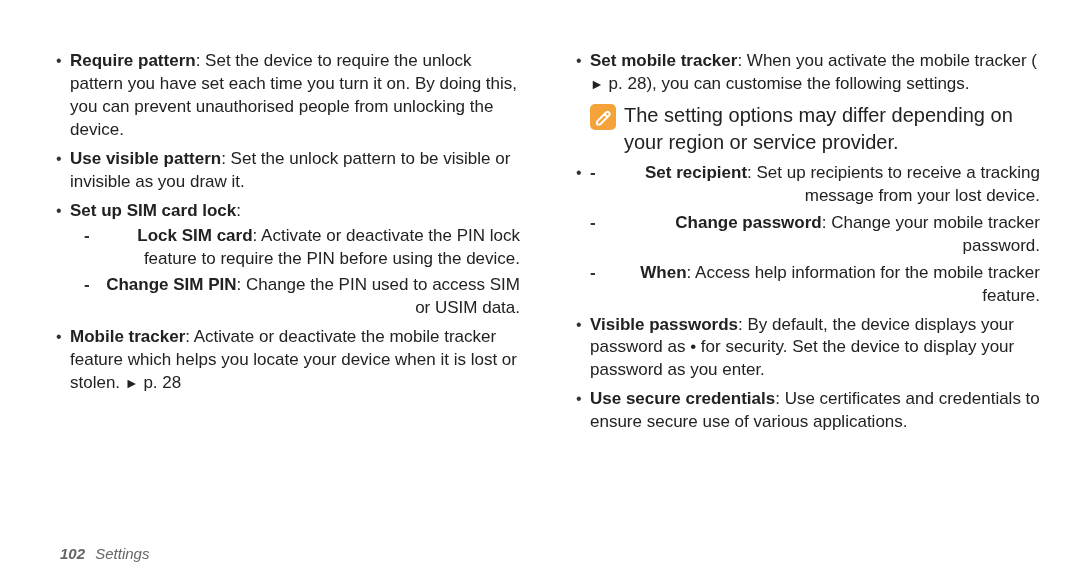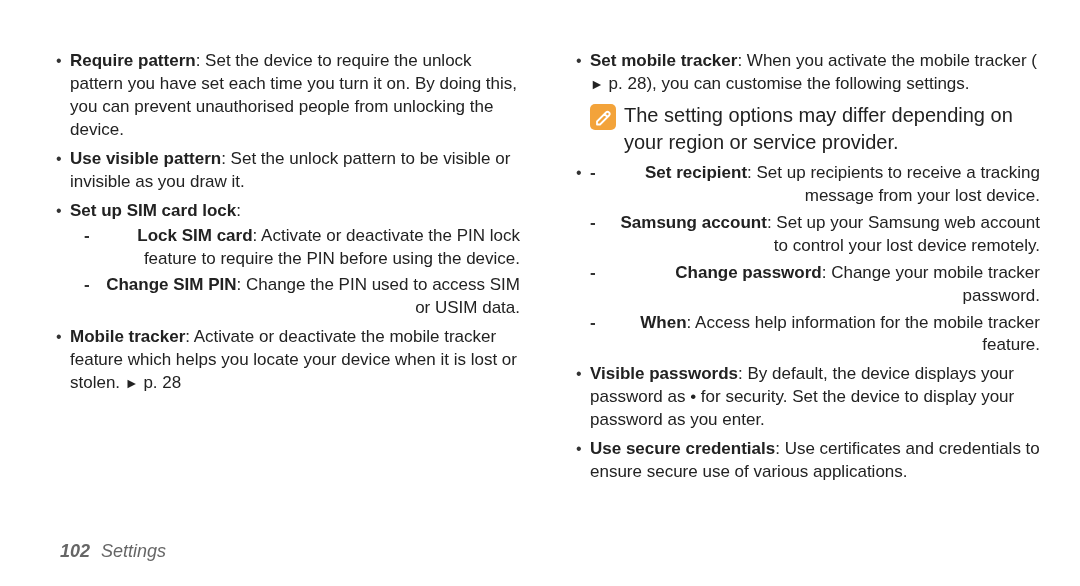--- a/index.html
+++ b/index.html
@@ -96,21 +96,21 @@
   }
   .note-text {
     flex: 1;
     font-size: 20px;
     line-height: 1.35;
   }
   .footer {
     position: absolute;
     bottom: 24px;
     left: 60px;
-    font-size: 18px;
+    font-size: 15px;
     color: #555;
   }
   .footer .pnum {
     font-style: italic;
     font-weight: 600;
     color: #666;
     margin-right: 6px;
   }
   .footer .section {
     font-style: italic;
@@ -167,23 +167,20 @@
         <div class="note-text">The setting options may differ depending on your region or service provider.</div>
       </div>
 
       <ul class="level1" style="margin-top:0">
         <li style="list-style:none;padding-left:14px">
           <ul class="level2" style="padding-left:0">
             <li>
               <span class="b">Set recipient</span><span>: Set up recipients to receive a tracking message from your lost device.</span>
             </li>
             <li>
-              <span class="b">Samsung account</span><span>: Set up your Samsung web account to control your lost device remotely.</span>
-            </li>
-            <li>
               <span class="b">Change password</span><span>: Change your mobile tracker password.</span>
             </li>
             <li>
               <span class="b">When</span><span>: Access help information for the mobile tracker feature.</span>
             </li>
           </ul>
         </li>
         <li>
           <span class="b">Visible passwords</span><span>: By default, the device displays your password as • for security. Set the device to display your password as you enter.</span>
         </li>

